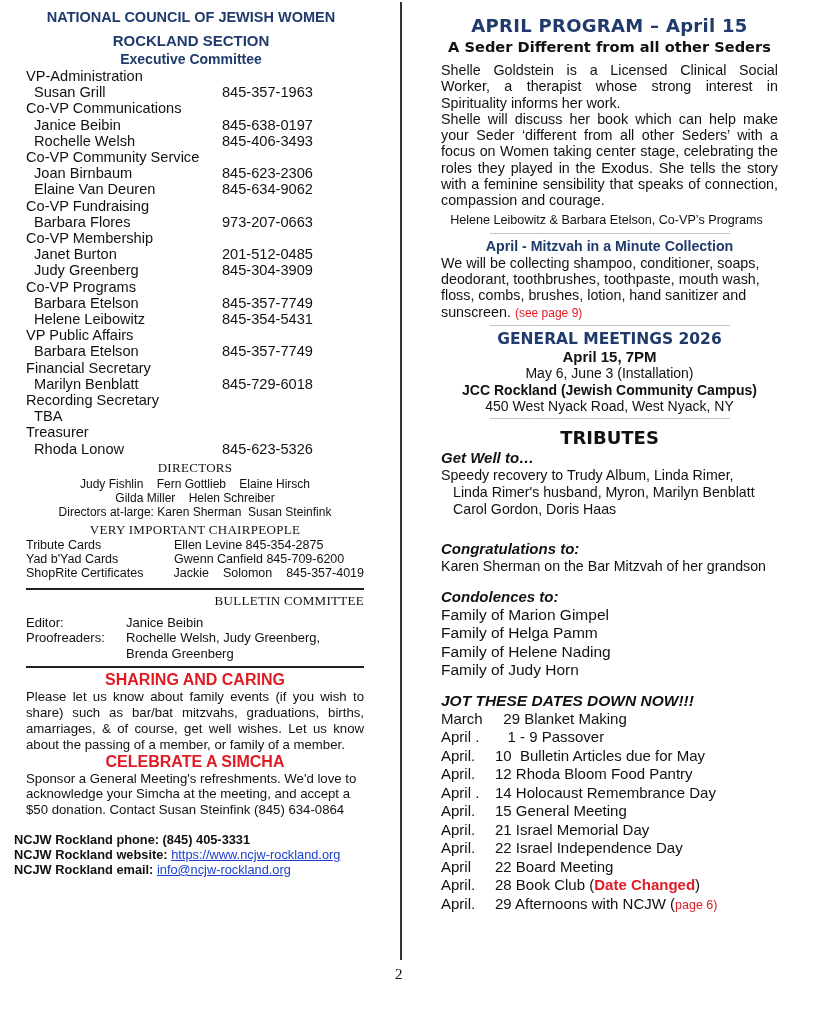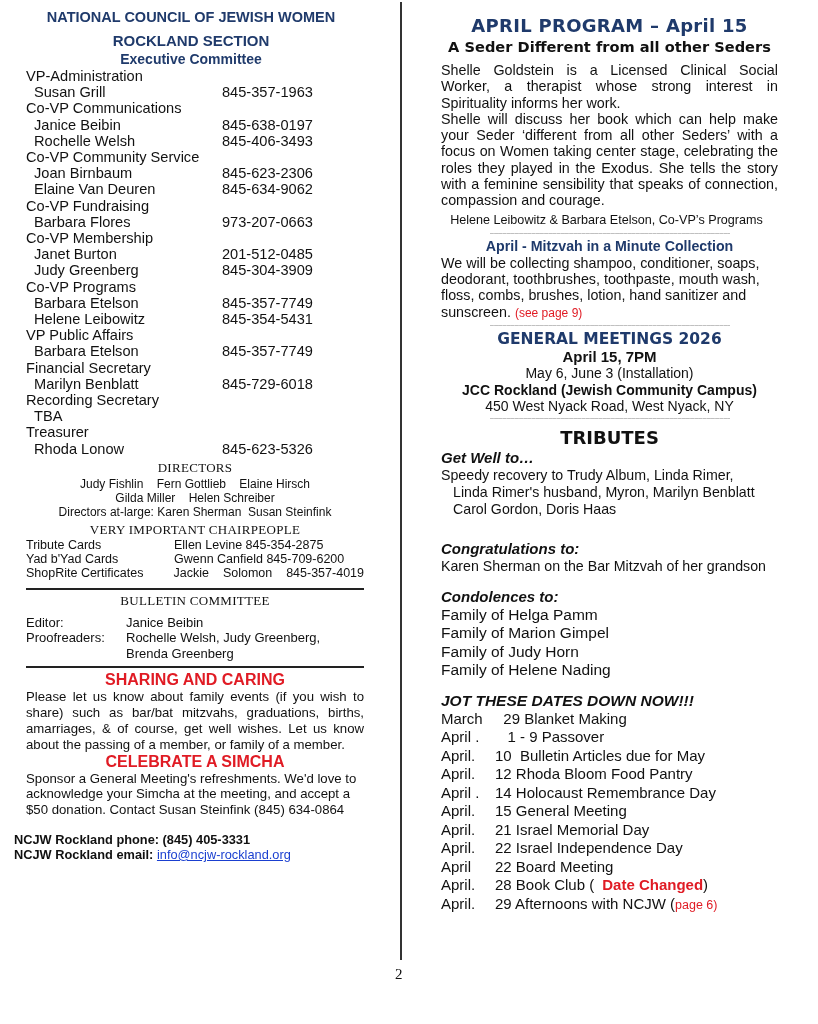--- a/index.html
+++ b/index.html
@@ -40,21 +40,21 @@
   .ctr { text-align:center; font-size:14px; line-height:16.5px; }
   .ctr.b { font-weight:bold; }
   .ctr.big { font-size:15px; }
   .trib-title { text-align:center; font-weight:bold; font-size:18px; line-height:22px; font-family:"DejaVu Sans", sans-serif; margin-top:4px; }
   .ital-head { font-weight:bold; font-style:italic; font-size:15px; line-height:18px; }
   .tline { font-size:14.2px; line-height:17px; }
   .tline.ind { padding-left:12px; }
   .cline { font-size:15.5px; line-height:18.5px; }
   .date-row { display:flex; font-size:15px; line-height:18.5px; }
   .date-row .m { width:54px; }
-  .red-b { color:#e01b24; font-weight:bold;margin-left:8px; }
+  .red-b { color:#e01b24; font-weight:bold; }
   .red-s { color:#e01b24; font-size:12.5px; }
 </style>
 </head>
 <body>
 
 <div class="col-left">
   <div class="org-title">NATIONAL COUNCIL OF JEWISH WOMEN</div>
   <div class="org-sub">ROCKLAND SECTION</div>
   <div class="exec-title">Executive Committee</div>
   <div id="exec-list" style="margin-top:2px;">
@@ -143,21 +143,21 @@
         <span class="c1">Yad b'Yad Cards</span>
         <span style="white-space: pre;">Gwenn Canfield 845-709-6200</span>
       </div>
       <div class="chair-row">
         <span class="c1">ShopRite Certificates</span>
         <span style="white-space: pre;">Jackie    Solomon    845-357-4019</span>
       </div>
     </div>
 
   <div class="hrule"></div>
-  <div class="small-serif-title" style="margin-top:-3px;margin-bottom:6px;">BULLETIN COMMITTEE</div>
+  <div class="small-serif-title" style="margin-top:-3px;margin-bottom:6px;text-align:right;">BULLETIN COMMITTEE</div>
   <div id="bulletin">
       <div class="bc-row">
         <span class="k">Editor:</span>
         <span>Janice Beibin</span>
       </div>
       <div class="bc-row">
         <span class="k">Proofreaders:</span>
         <span>Rochelle Welsh, Judy Greenberg,</span>
       </div>
       <div class="bc-row">
@@ -167,20 +167,21 @@
     </div>
   <div class="hrule" style="margin:5px 0 3px 0;"></div>
 
   <div class="red-head">SHARING AND CARING</div>
   <div class="para">Please let us know about family events (if you wish to share) such as bar/bat mitzvahs, graduations, births, amarriages, &amp; of course, get well wishes. Let us know about the passing of a member, or family of a member.</div>
   <div class="red-head">CELEBRATE A SIMCHA</div>
   <div class="para2">Sponsor a General Meeting's refreshments. We'd love to acknowledge your Simcha at the meeting, and accept a $50 donation. Contact Susan Steinfink (845) 634-0864</div>
 
   <div style="margin-top:14px;">
     <div class="contact">NCJW Rockland phone: (845) 405-3331</div>
+    <div class="contact"><span>NCJW Rockland website: </span><a>https://www.ncjw-rockland.org</a></div>
     <div class="contact"><span>NCJW Rockland email: </span><a>info@ncjw-rockland.org</a></div>
   </div>
 </div>
 
 <div class="vdivider"></div>
 
 <div class="col-right">
   <div class="prog-title">APRIL PROGRAM – April 15</div>
   <div class="prog-sub">A Seder Different from all other Seders</div>
   <div class="rpara" style="margin-top:6px;">Shelle Goldstein is a Licensed Clinical Social Worker, a therapist whose strong interest in Spirituality informs her work.</div>
@@ -205,24 +206,24 @@
       <div class="tline">Speedy recovery to Trudy Album, Linda Rimer,</div>
       <div class="tline ind">Linda Rimer's husband, Myron, Marilyn Benblatt</div>
       <div class="tline ind">Carol Gordon, Doris Haas</div>
     </div>
 
   <div class="ital-head" style="margin-top:22px;">Congratulations to:</div>
   <div class="tline">Karen Sherman on the Bar Mitzvah of her grandson</div>
 
   <div class="ital-head" style="margin-top:13px;">Condolences to:</div>
   <div id="condolences">
+      <div class="cline">Family of Marion Gimpel</div>
       <div class="cline">Family of Helga Pamm</div>
-      <div class="cline">Family of Marion Gimpel</div>
+      <div class="cline">Family of Helene Nading</div>
       <div class="cline">Family of Judy Horn</div>
-      <div class="cline">Family of Helene Nading</div>
     </div>
 
   <div class="ital-head" style="margin-top:12px;font-size:15.5px;">JOT THESE DATES DOWN NOW!!!</div>
   <div id="dates">
       <div class="date-row">
         <span class="m">March</span>
         <span style="white-space: pre;"><span>  29 Blanket Making</span></span>
       </div>
       <div class="date-row">
         <span class="m">April .</span>

